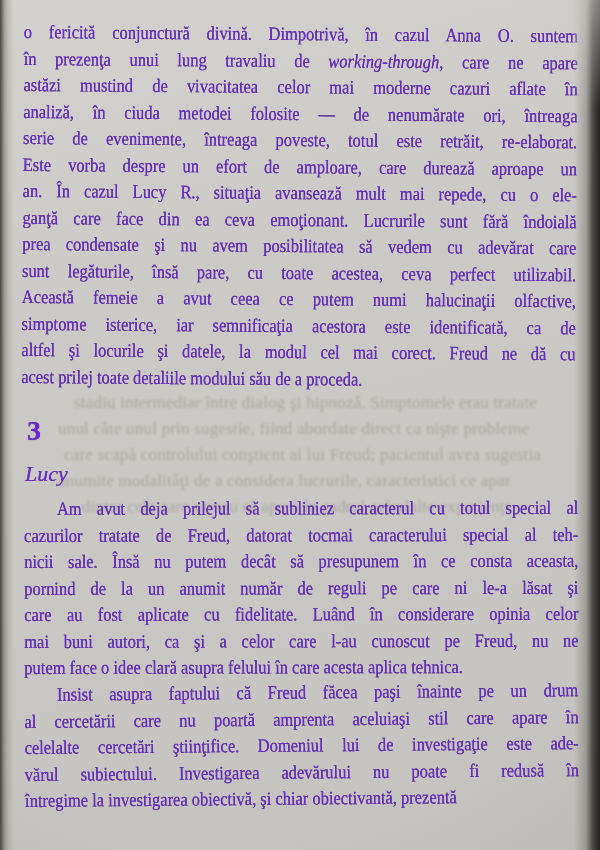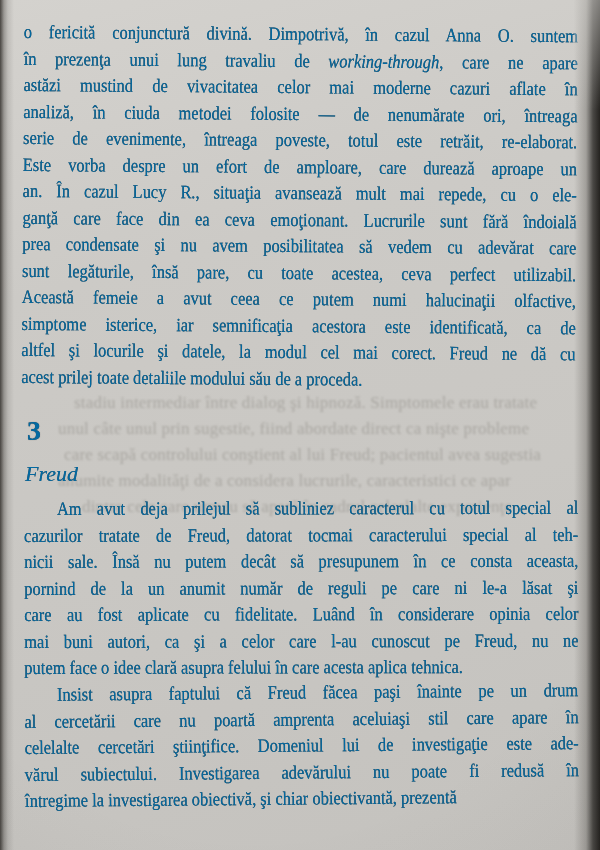--- a/index.html
+++ b/index.html
@@ -27,21 +27,21 @@
   .bleed {
     position: absolute; left: 58px; top: 390px; width: 520px; z-index: 1;
     font-size: 17px; line-height: 26px; letter-spacing: 0.2px;
     color: #8f8c86; opacity: 0.55; filter: blur(1.2px);
   }
   .bleed div:nth-child(1) { margin-left: 16px; }
   .bleed div:nth-child(3) { margin-left: 6px; }
   .bleed div:nth-child(5) { margin-left: 24px; }
   .content {
     position: absolute; left: 24px; top: 19px; width: 554px; z-index: 2;
-    color: #0369a1;
+    color: #6d28d9;
   }
   .para { width: 640px; transform-origin: 0 0; }
   .p1 { transform: rotate(0.45deg) scaleX(0.866); }
   .p2 { transform: rotate(-0.12deg) scaleX(0.866); }
   .p3 { transform: rotate(-0.5deg) scaleX(0.866); }
   .line {
     font-size: 19px; line-height: 26.5px;
     text-align: justify; text-align-last: justify;
     text-shadow: 0 0 0.7px rgba(28,24,20,0.8);
     white-space: normal;
@@ -86,21 +86,21 @@
       <div class="line">ganţă care face din ea ceva emoţionant. Lucrurile sunt fără îndoială</div>
       <div class="line">prea condensate şi nu avem posibilitatea să vedem cu adevărat care</div>
       <div class="line">sunt legăturile, însă pare, cu toate acestea, ceva perfect utilizabil.</div>
       <div class="line">Această femeie a avut ceea ce putem numi halucinaţii olfactive,</div>
       <div class="line">simptome isterice, iar semnificaţia acestora este identificată, ca de</div>
       <div class="line">altfel şi locurile şi datele, la modul cel mai corect. Freud ne dă cu</div>
       <div class="line last">acest prilej toate detaliile modului său de a proceda.</div>
     </div>
 
     <div class="sec-num">3</div>
-    <div class="sec-sub">Freud</div>
+    <div class="sec-sub">Lucy</div>
 
     <div class="para p2">
       <div class="line first-indent">Am avut deja prilejul să subliniez caracterul cu totul special al</div>
       <div class="line">cazurilor tratate de Freud, datorat tocmai caracterului special al teh-</div>
       <div class="line">nicii sale. Însă nu putem decât să presupunem în ce consta aceasta,</div>
       <div class="line">pornind de la un anumit număr de reguli pe care ni le-a lăsat şi</div>
       <div class="line">care au fost aplicate cu fidelitate. Luând în considerare opinia celor</div>
       <div class="line">mai buni autori, ca şi a celor care l-au cunoscut pe Freud, nu ne</div>
       <div class="line last">putem face o idee clară asupra felului în care acesta aplica tehnica.</div>
     </div>

